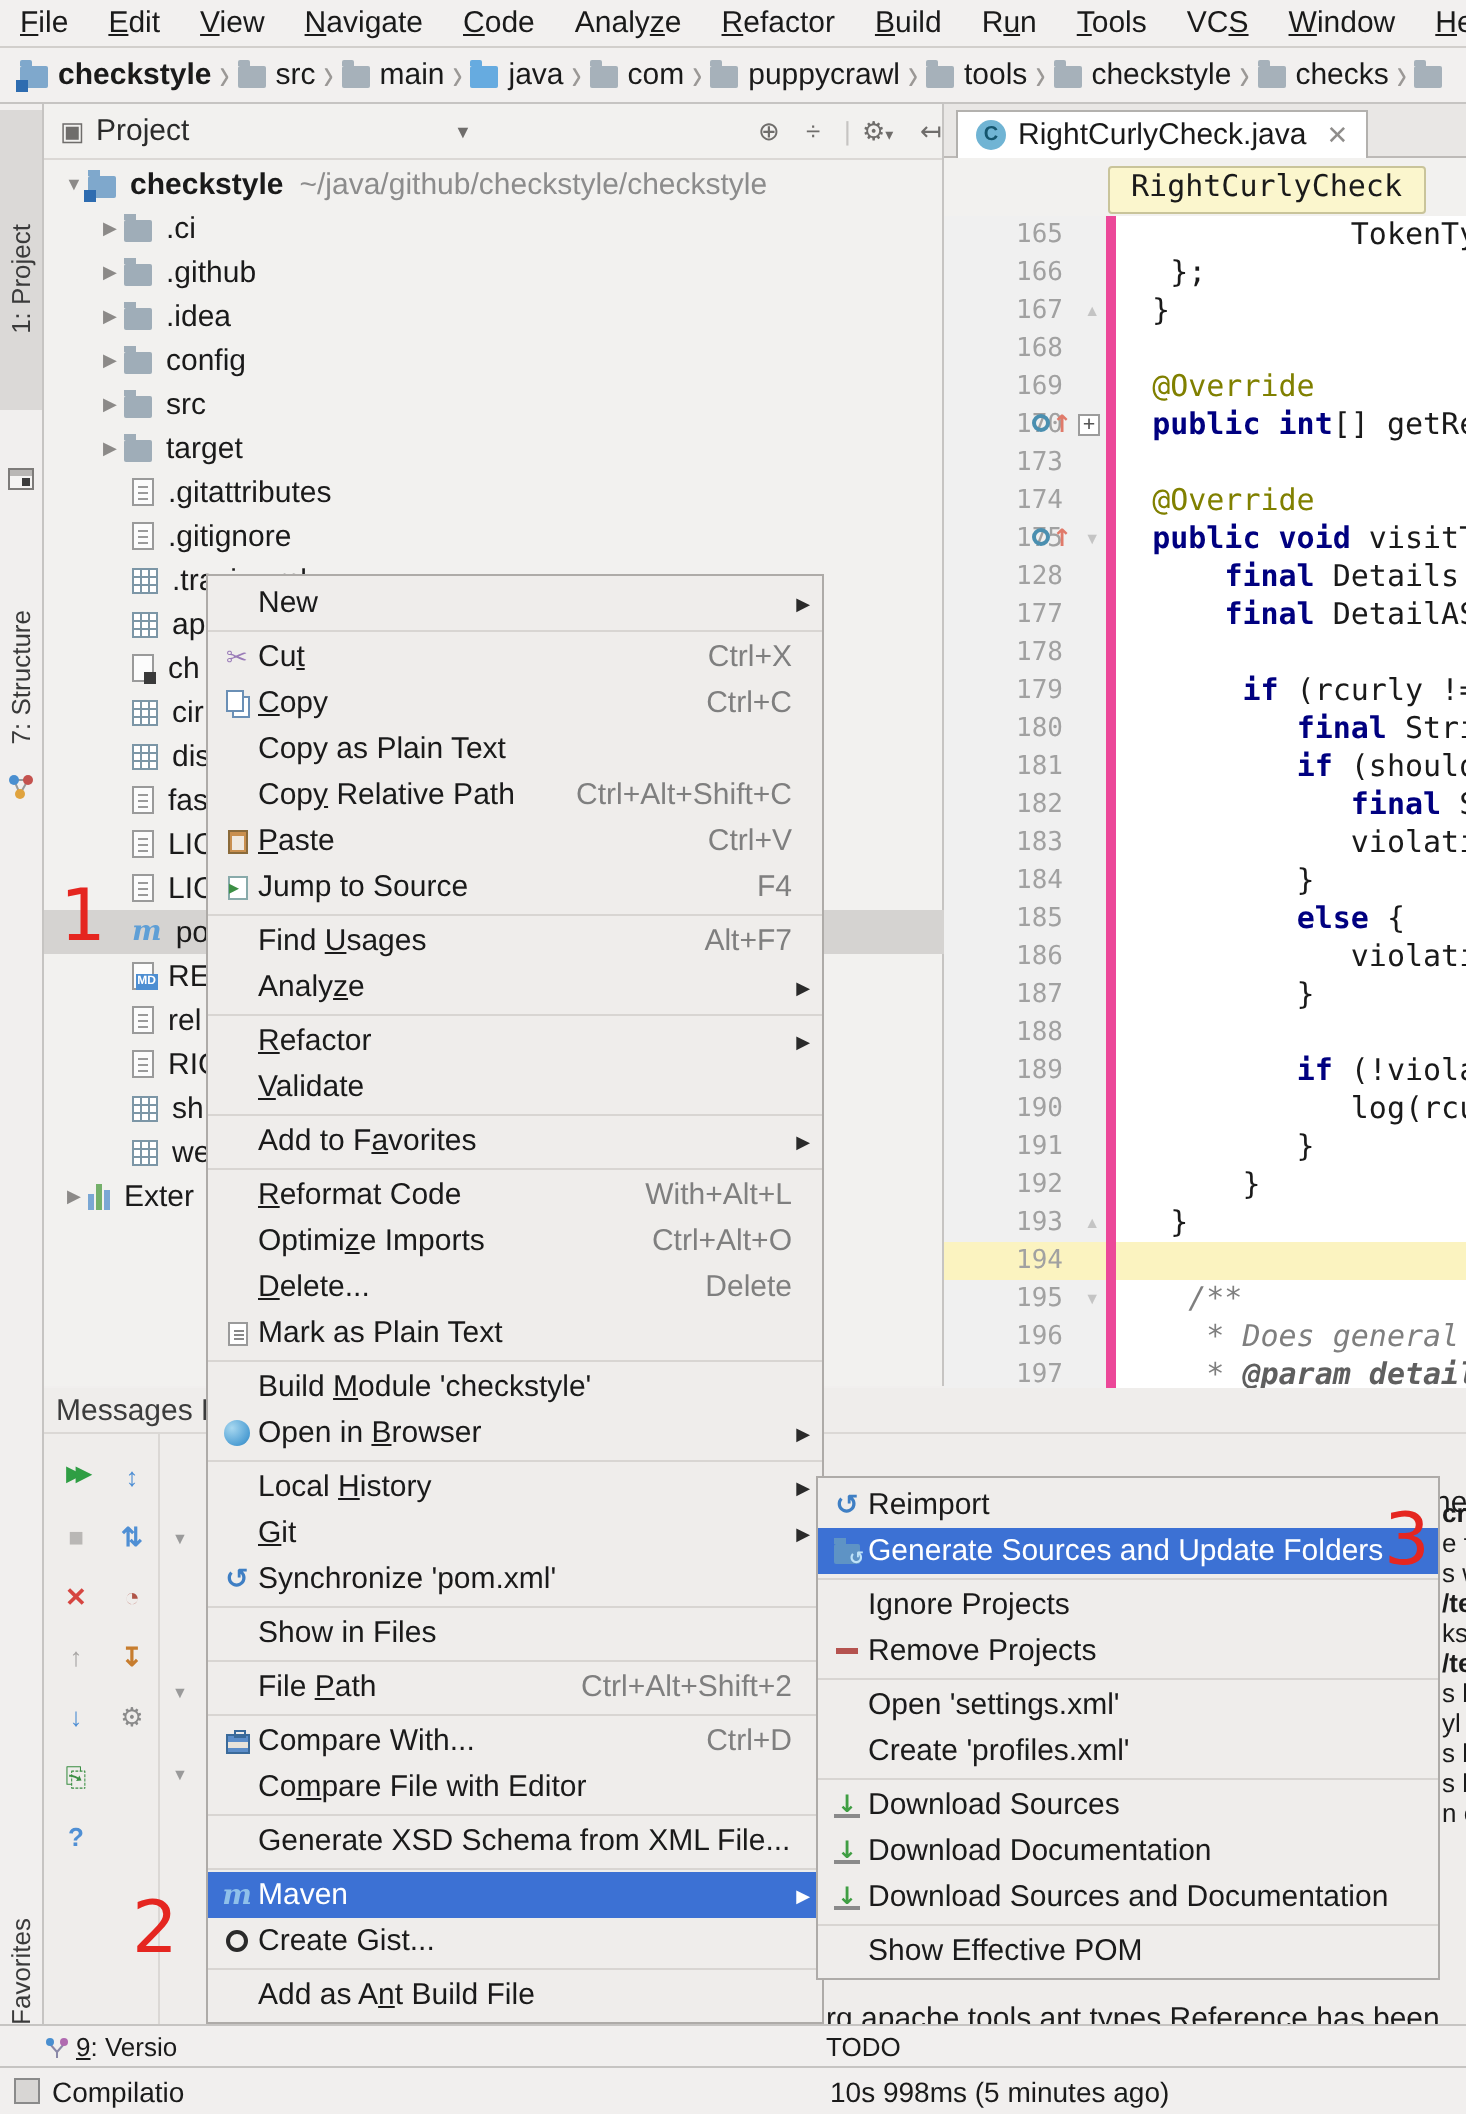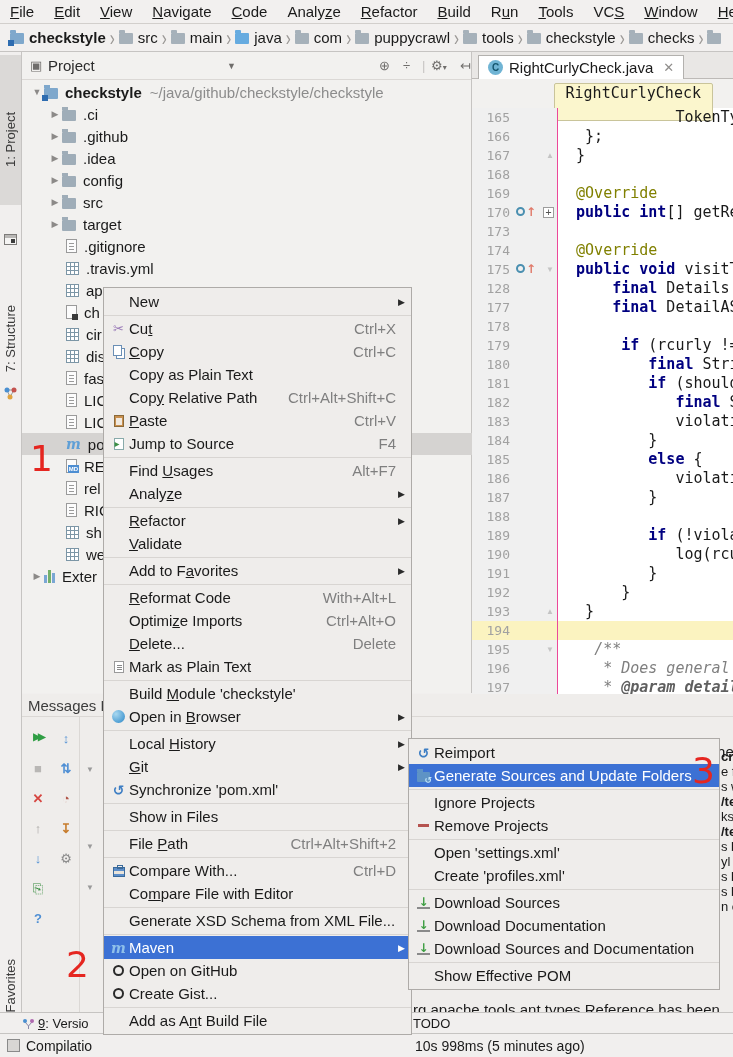--- a/index.html
+++ b/index.html
@@ -71,25 +71,25 @@
 
 
 #editor { left:472px; top:52px; width:261px; height:643px; background:#fff; overflow:hidden; }
 #tabbar { position:absolute; left:0; top:0; width:261px; height:27px; background:#e9e7e5; border-bottom:1px solid #bdbab7; }
 #tab { position:absolute; left:6px; top:3px; height:24px; background:#fff; border:1px solid #b3b1ae; border-bottom:none;
   display:flex; align-items:center; padding:0 9px; font-size:15px; gap:6px; }
 .classicon { width:15px; height:15px; border-radius:50%; background:#70b4d4; color:#14556e;
   font:bold 10px "Liberation Sans",sans-serif; text-align:center; line-height:15px; flex:none; }
 .tabclose { color:#8f8d8b; font-size:13px; margin-left:4px; }
 #ecrumb-row { position:absolute; left:0; top:27px; width:261px; height:29px; background:#f2f1ef; }
-#ecrumb { position:absolute; right:20px; top:4px; height:38px; background:#fbf6cd; border:1px solid #c9c49a;
+#ecrumb { position:absolute; right:20px; top:4px; height:24px; background:#fbf6cd; border:1px solid #c9c49a;
   border-radius:2px; font:15px "DejaVu Sans Mono",monospace; padding:0 11px; line-height:19px; color:#1a1a1a; }
 #code { position:absolute; left:0; top:56px; width:261px; height:587px; }
 .cl { display:flex; height:19px; }
-.cl .g { width:86px; flex:none; background:#f0f0f0; border-right:1px solid #ec4899; display:flex; position:relative; }
+.cl .g { width:86px; flex:none; background:#f0f0f0; border-right:5px solid #ec4899; display:flex; position:relative;justify-content:center; }
 .cl.hl .g, .cl.hl .t { background:#fbf3c0; }
 .cl .num { width:38px; text-align:right; font:13px "DejaVu Sans Mono",monospace; color:#a1a1a1; line-height:19px; }
 .cl .t { flex:1; white-space:pre; font:15px "DejaVu Sans Mono",monospace; line-height:19px; overflow:hidden; }
 .t .k { color:#000080; font-weight:bold; }
 .t .a { color:#808000; }
 .t .c { color:#7f7f7f; font-style:italic; }
 .t .tg { color:#5f5f5f; font-style:italic; font-weight:bold; }
 .ov { position:absolute; left:44px; top:4px; width:9px; height:9px; border:2px solid #4a8fb0; border-radius:50%; }
 .ov::after { content:"↑"; position:absolute; left:8px; top:-4px; color:#e07a6a; font:bold 12px "DejaVu Sans",sans-serif; }
 .fold { position:absolute; right:3px; font-size:8px; color:#c4c4c4; top:5px; }
@@ -273,20 +273,24 @@
         <span class="ticon tfold"></span>
         <span>src</span>
       </div>
       <div class="trow" style="padding-left: 26px;">
         <span class="tcaret">▶</span>
         <span class="ticon tfold"></span>
         <span>target</span>
       </div>
       <div class="trow" style="padding-left: 44px;">
         <span class="ticon i-page"></span>
+        <span>.gitattributes</span>
+      </div>
+      <div class="trow" style="padding-left: 44px;">
+        <span class="ticon i-page"></span>
         <span>.gitignore</span>
       </div>
       <div class="trow" style="padding-left: 44px;">
         <span class="ticon i-table"></span>
         <span>.travis.yml</span>
       </div>
       <div class="trow" style="padding-left: 44px;">
         <span class="ticon i-table"></span>
         <span>ap</span>
       </div>
@@ -787,27 +791,20 @@
       <span class="ic">
         <span class="ic-maven">m</span>
       </span>
       <span class="lb">Maven</span>
       <span class="ar">▶</span>
     </div>
     <div class="mi">
       <span class="ic">
         <span class="ic-github"></span>
       </span>
-      <span class="lb">Open on GitHub</span>
-      <span class="ar"></span>
-    </div>
-    <div class="mi">
-      <span class="ic">
-        <span class="ic-github"></span>
-      </span>
       <span class="lb">Create Gist...</span>
       <span class="ar"></span>
     </div>
     <div class="msep"></div>
     <div class="mi">
       <span class="ic"></span>
       <span class="lb">Add as A<u>n</u>t Build File</span>
       <span class="ar"></span>
     </div>
   </div>

